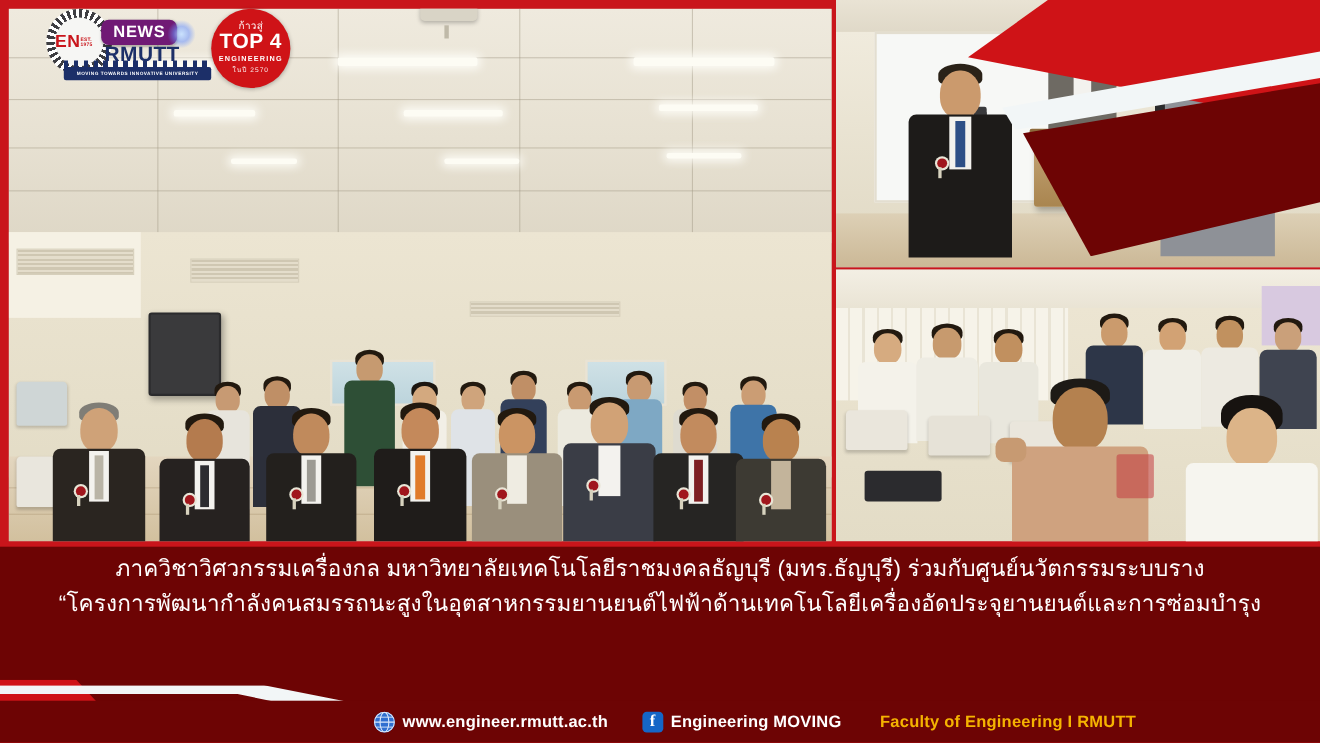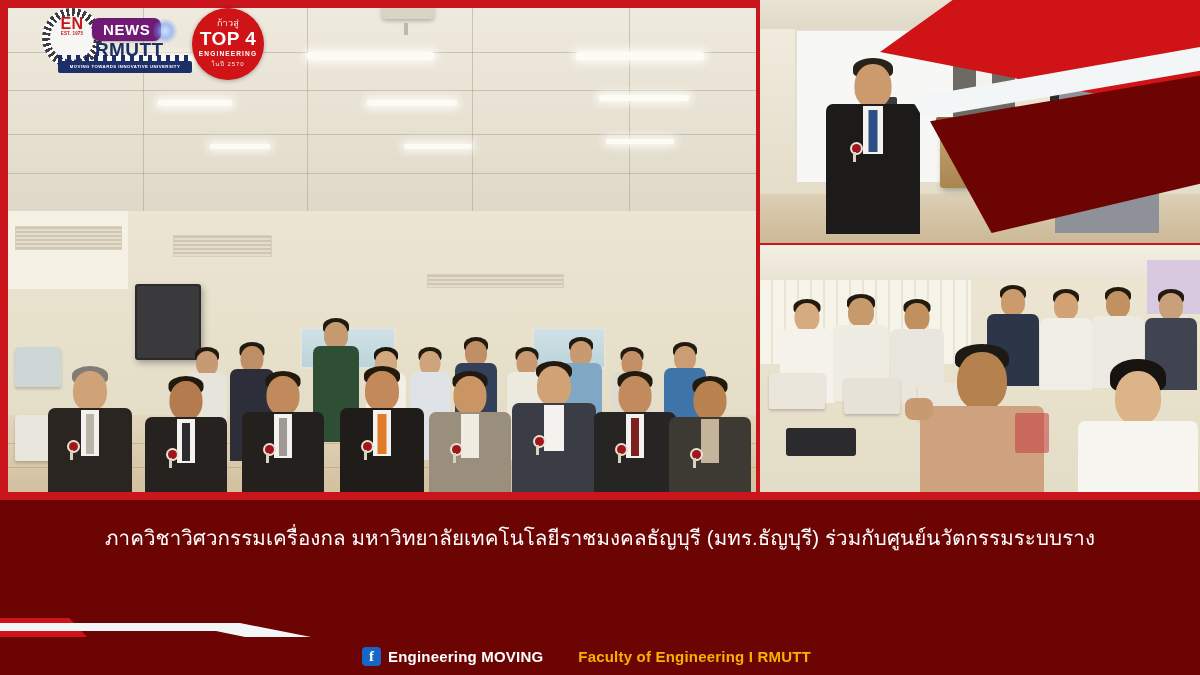--- a/index.html
+++ b/index.html
@@ -73,21 +73,20 @@
     clip-path:polygon(2% 44%, 100% 18%, 100% 30%, 6% 54%);
   }
 
   
   .caption{
     position:absolute;left:0;top:497px;width:1200px;height:140px;
     background:#6d0404;
     text-align:center;
     padding-top:5px;
     box-sizing:border-box;
-    margin-top:20px;
   }
   .cap-line{
     color:#ffffff;
     font-size:20.5px;
     line-height:31px;
     letter-spacing:.1px;
     white-space:nowrap;
   }
 
   
@@ -135,21 +134,21 @@
       #3e3e42 168deg 174deg,#ffffff 174deg 180deg,#3e3e42 180deg 186deg,#ffffff 186deg 192deg,
       #3e3e42 192deg 198deg,#ffffff 198deg 204deg,#3e3e42 204deg 210deg,#ffffff 210deg 216deg,
       #3e3e42 216deg 222deg,#ffffff 222deg 228deg,#3e3e42 228deg 234deg,#ffffff 234deg 240deg,
       #3e3e42 240deg 246deg,#ffffff 246deg 252deg,#3e3e42 252deg 258deg,#ffffff 258deg 264deg,
       #3e3e42 264deg 270deg,#ffffff 270deg 276deg,#3e3e42 276deg 282deg,#ffffff 282deg 288deg,
       #3e3e42 288deg 294deg,#ffffff 294deg 300deg,#3e3e42 300deg 306deg,#ffffff 306deg 312deg,
       #3e3e42 312deg 318deg,#ffffff 318deg 324deg,#3e3e42 324deg 330deg,#ffffff 330deg 336deg,
       #3e3e42 336deg 342deg,#ffffff 342deg 348deg,#3e3e42 348deg 354deg,#ffffff 354deg 360deg);
   }
   .gear-inner{position:absolute;left:10px;top:10px;width:44px;height:44px;border-radius:50%;
-    background:#f6f6f4;display:flex;flex-direction:column;align-items:center;}
+    background:#f6f6f4;display:flex;flex-direction:row;align-items:center;justify-content:center;}
   .gear-en{color:#c9151b;font-size:16px;font-weight:bold;letter-spacing:.5px;line-height:15px;}
   .gear-est{color:#c9151b;font-size:4.5px;font-weight:bold;letter-spacing:.2px;}
   .news-badge{position:absolute;left:52px;top:12px;background:#701a75;color:#fff;
     font-size:15px;font-weight:bold;letter-spacing:.6px;padding:3px 11px;border-radius:7px;
     box-shadow:0 1px 2px rgba(0,0,0,.25);}
   .rmutt-word{position:absolute;left:55px;top:33px;color:#1c2f68;font-size:19px;font-weight:bold;letter-spacing:.4px;}
   .rmutt-tag{position:absolute;left:18px;top:55px;width:134px;height:12px;background:#1c2f68;border-radius:2px;
     color:#ffffff;font-size:4.3px;letter-spacing:.45px;text-align:center;line-height:12px;font-weight:bold;}
   .rmutt-crown{position:absolute;left:18px;top:49px;width:134px;height:7px;
     background:repeating-linear-gradient(90deg,#1c2f68 0 4px,transparent 4px 9px);}
@@ -457,27 +456,41 @@
     <div class="logo-top5">
       <div class="t5-a">ก้าวสู่</div>
       <div class="t5-b">TOP 4</div>
       <div class="t5-c">ENGINEERING</div>
       <div class="t5-d">ในปี 2570</div>
     </div>
   </div>
 
   <div class="caption">
     <div class="cap-line">ภาควิชาวิศวกรรมเครื่องกล มหาวิทยาลัยเทคโนโลยีราชมงคลธัญบุรี (มทร.ธัญบุรี) ร่วมกับศูนย์นวัตกรรมระบบราง</div>
+    <div class="cap-line">“โครงการพัฒนากำลังคนสมรรถนะสูงในอุตสาหกรรมยานยนต์ไฟฟ้าด้านเทคโนโลยีเครื่องอัดประจุยานยนต์และการซ่อมบำรุง</div>
   </div>
 
   <div class="bl-red"></div>
   <div class="bl-white"></div>
 
   <div class="footer">
     <div class="footer-inner">
+      <div class="f-item">
+        <span class="ic ic-globe">
+          <svg width="19" height="19" viewBox="0 0 19 19" aria-hidden="true">
+            <circle cx="9.5" cy="9.5" r="9" fill="#2f6fd0"></circle>
+            <ellipse cx="9.5" cy="9.5" rx="4" ry="9" fill="none" stroke="#dce9fb" stroke-width="1"></ellipse>
+            <line x1="0.8" y1="9.5" x2="18.2" y2="9.5" stroke="#dce9fb" stroke-width="1"></line>
+            <line x1="2" y1="5" x2="17" y2="5" stroke="#dce9fb" stroke-width=".8"></line>
+            <line x1="2" y1="14" x2="17" y2="14" stroke="#dce9fb" stroke-width=".8"></line>
+            <circle cx="9.5" cy="9.5" r="9" fill="none" stroke="#dce9fb" stroke-width="1"></circle>
+          </svg>
+        </span>
+        <span class="f-text">www.engineer.rmutt.ac.th</span>
+      </div>
 
       <div class="f-item gap-l">
         <span class="ic ic-fb">f</span>
         <span class="f-text">Engineering MOVING</span>
       </div>
 
 
       <span class="f-gold">Faculty of Engineering I RMUTT</span>
     </div>
   </div>

